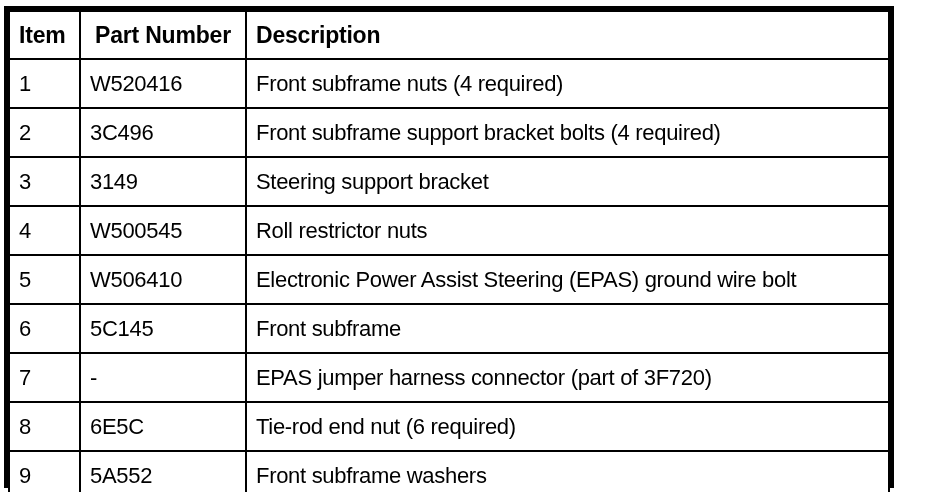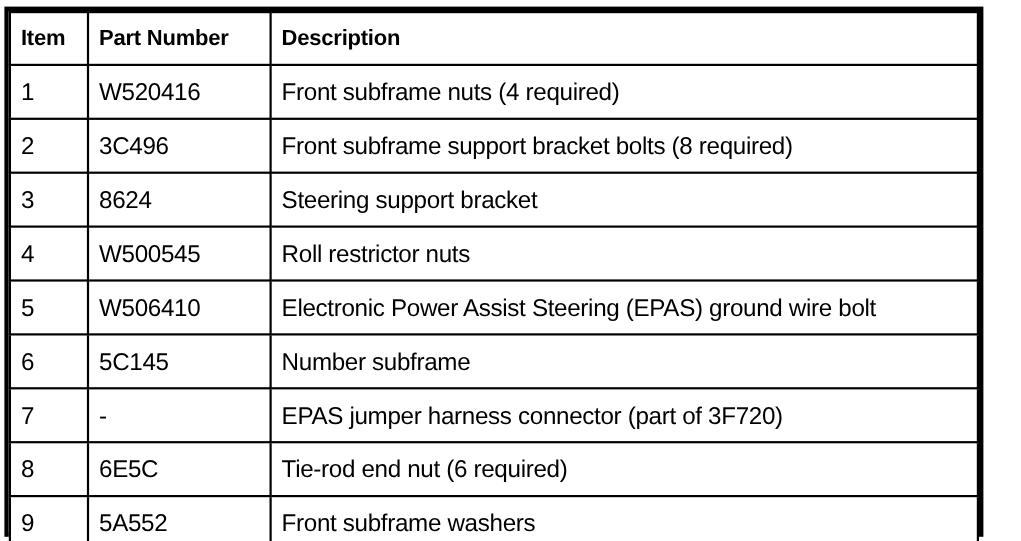--- a/index.html
+++ b/index.html
@@ -43,27 +43,27 @@
     border: 2px solid #000000;
     padding: 0 9px;
     vertical-align: middle;
     background: #ffffff;
     white-space: nowrap;
     overflow: hidden;
   }
 
   table.parts-table thead th {
     font-weight: bold;
-    font-size: 20px;
+    font-size: 23px;
     letter-spacing: -0.2px;
     height: 46px;
     font-stretch: condensed;
   }
   th.head-item { text-align: left; }
-  th.head-part { text-align: left; }
+  th.head-part { text-align: center; }
   th.head-desc { text-align: left; }
 
   table.parts-table tbody td {
     font-weight: normal;
     font-size: 22px;
     letter-spacing: -0.3px;
     height: 47px;
     text-align: left;
   }
 
@@ -91,41 +91,41 @@
     </thead>
     <tbody id="table-body">
         <tr>
           <td class="cell-item">1</td>
           <td class="cell-part">W520416</td>
           <td class="cell-desc">Front subframe nuts (4 required)</td>
         </tr>
         <tr>
           <td class="cell-item">2</td>
           <td class="cell-part">3C496</td>
-          <td class="cell-desc">Front subframe support bracket bolts (8 required)</td>
+          <td class="cell-desc">Front subframe support bracket bolts (4 required)</td>
         </tr>
         <tr>
           <td class="cell-item">3</td>
-          <td class="cell-part">8624</td>
+          <td class="cell-part">3149</td>
           <td class="cell-desc">Steering support bracket</td>
         </tr>
         <tr>
           <td class="cell-item">4</td>
           <td class="cell-part">W500545</td>
           <td class="cell-desc">Roll restrictor nuts</td>
         </tr>
         <tr>
           <td class="cell-item">5</td>
           <td class="cell-part">W506410</td>
           <td class="cell-desc">Electronic Power Assist Steering (EPAS) ground wire bolt</td>
         </tr>
         <tr>
           <td class="cell-item">6</td>
           <td class="cell-part">5C145</td>
-          <td class="cell-desc">Number subframe</td>
+          <td class="cell-desc">Front subframe</td>
         </tr>
         <tr>
           <td class="cell-item">7</td>
           <td class="cell-part">-</td>
           <td class="cell-desc">EPAS jumper harness connector (part of 3F720)</td>
         </tr>
         <tr>
           <td class="cell-item">8</td>
           <td class="cell-part">6E5C</td>
           <td class="cell-desc">Tie-rod end nut (6 required)</td>

